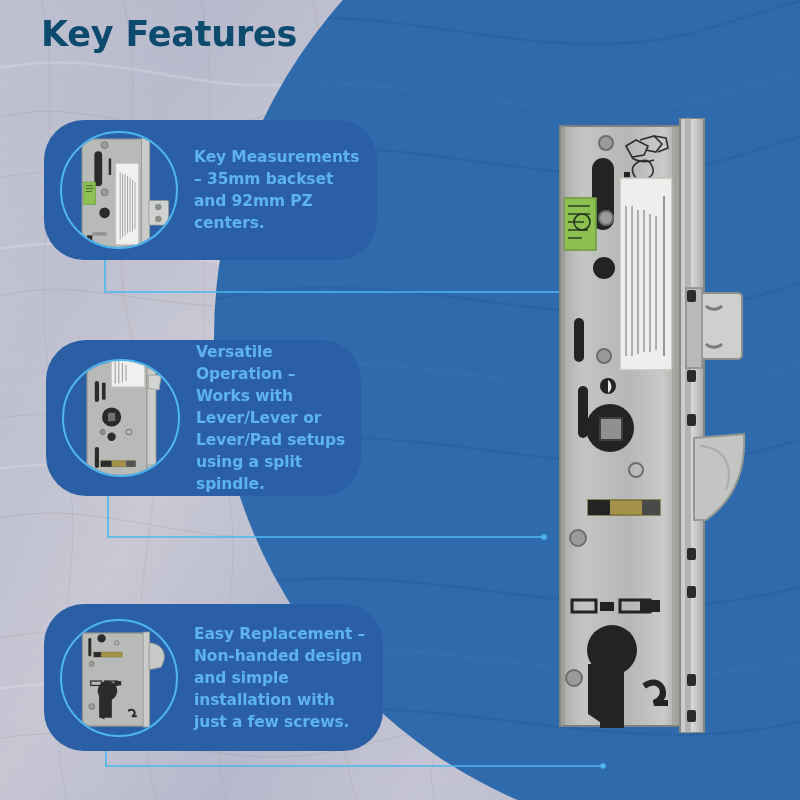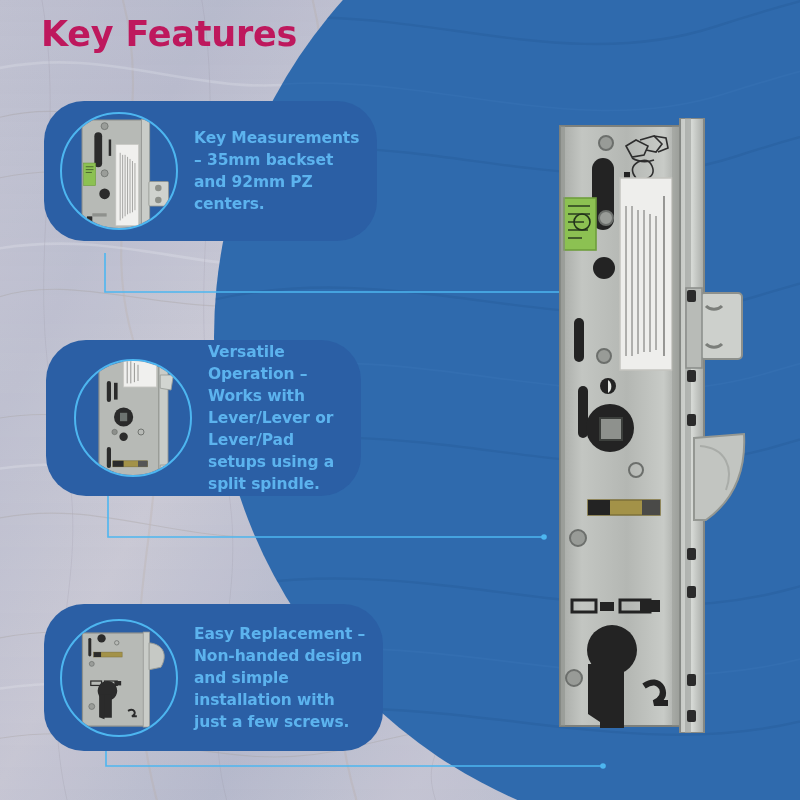--- a/index.html
+++ b/index.html
@@ -38,21 +38,21 @@
   }
   .blue-circle-tex{
     position:absolute;inset:0;border-radius:50%;overflow:hidden;opacity:.30;
   }
   .blue-circle-tex svg{display:block;}
 
   
   .title{
     position:absolute;left:41px;top:14px;
     font-size:35px;font-weight:bold;letter-spacing:-.2px;
-    color:#be185d;
+    color:#0c4a6e;
     font-family:"DejaVu Sans","Liberation Sans",sans-serif;
   }
 
   
   .conn{position:absolute;left:0;top:0;width:800px;height:800px;pointer-events:none;}
 
   
   .card{
     position:absolute;
     background:#2b5fa5;
@@ -162,21 +162,21 @@
       <path d="M108 496 L108 537 L544 537" fill="none" stroke="#4db6f0" stroke-width="1.6"></path>
       <circle cx="544" cy="537" r="2.8" fill="#4db6f0"></circle>
     </g>
 
     <g>
       <path d="M106 727 L106 766 L603 766" fill="none" stroke="#4db6f0" stroke-width="1.6"></path>
       <circle cx="603" cy="766" r="2.8" fill="#4db6f0"></circle>
     </g>
   </svg>
 
-  <div class="card" style="left:44px;top:101px;width:333px;height:140px;justify-content:flex-end;">
+  <div class="card" style="left:44px;top:120px;width:333px;height:140px;justify-content:flex-end;">
     <div class="card-thumb">
       <svg class="lockmini" width="118" height="118" viewBox="0 0 118 118" style="left:0;top:0;" xmlns="http://www.w3.org/2000/svg">
         <g transform="translate(18,6) scale(0.205)">
 
           <rect x="10" y="0" width="290" height="540" fill="#b7bab6"></rect>
           <rect x="10" y="0" width="290" height="540" fill="none" stroke="#8e918d" stroke-width="5"></rect>
 
           <rect x="300" y="-4" width="40" height="548" fill="#c9ccc8" stroke="#959894" stroke-width="4"></rect>
 
           <rect x="70" y="60" width="38" height="170" rx="19" fill="#2b2b2b"></rect>
@@ -202,21 +202,21 @@
           <circle cx="382" cy="390" r="16" fill="#8d908a"></circle>
 
           <rect x="34" y="470" width="26" height="70" fill="#2b2b2b"></rect>
           <rect x="60" y="455" width="70" height="16" fill="#8e918d"></rect>
         </g>
       </svg>
     </div>
     <div class="card-text">Key Measurements – 35mm backset and 92mm PZ centers.</div>
   </div>
 
-  <div class="card" style="left:46px;top:340px;width:315px;height:156px;padding-left:12px;">
+  <div class="card" style="left:46px;top:340px;width:315px;height:156px;">
     <div class="card-thumb">
       <svg class="lockmini" width="118" height="118" viewBox="0 0 118 118" style="left:0;top:0;" xmlns="http://www.w3.org/2000/svg">
         <g transform="translate(20,-4) scale(0.30)">
           <rect x="10" y="0" width="200" height="420" fill="#b7bab6" stroke="#8e918d" stroke-width="4"></rect>
           <rect x="210" y="-6" width="30" height="432" fill="#c9ccc8" stroke="#959894" stroke-width="3"></rect>
 
           <rect x="92" y="0" width="110" height="100" fill="#f0f0ee" stroke="#c8c8c4" stroke-width="3"></rect>
           <g stroke="#5b5b58" stroke-width="2">
               <path d="M104 14 v74 M116 14 v74 M128 20 v64 M140 26 v54"></path>
             </g>

